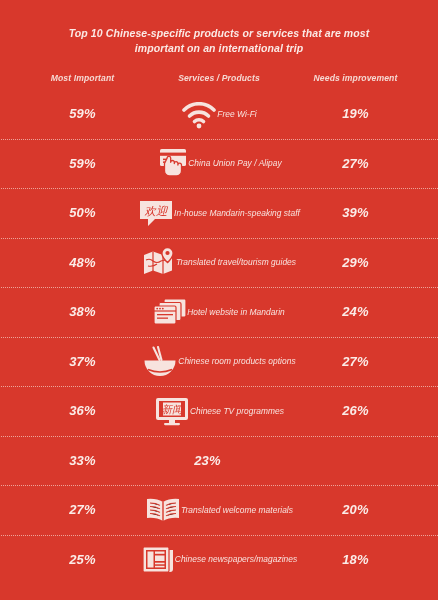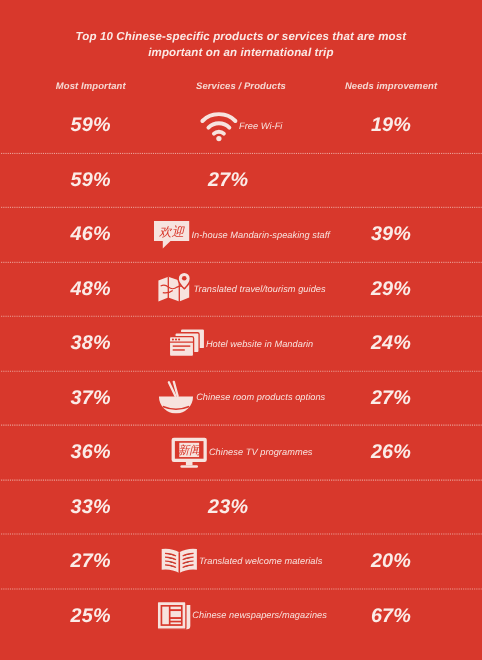--- a/index.html
+++ b/index.html
@@ -66,21 +66,21 @@
     left: -6px;
     right: -6px;
     top: 0;
     height: 1px;
     border-top: 1px dotted #f0b7ae;
     opacity: .85;
   }
   .pct {
     width: 125px;
     text-align: center;
-    font-size: 18px;
+    font-size: 13px;
     font-weight: bold;
     color: #fbece8;
     letter-spacing: 0.2px;
   }
   .center-cell {
     width: 148px;
     display: flex;
     flex-direction: row;
     align-items: center;
     justify-content: center;
@@ -136,25 +136,37 @@
             <circle cx="18" cy="24" r="2.4" fill="#f7e3de"></circle>
           </svg>
         </div>
         <div class="item-label">Free Wi-Fi</div>
       </div>
       <div class="pct">19%</div>
     </div>
 
     <div class="row">
       <div class="pct">59%</div>
+      <div class="center-cell">
+        <div class="icon-wrap">
+          <svg width="32" height="31" viewBox="0 0 32 31">
+            <rect x="4" y="2" width="26" height="17" rx="1.6" fill="#f7e3de"></rect>
+            <rect x="4" y="5.6" width="26" height="3.2" fill="#d8382c"></rect>
+            <rect x="7" y="11.6" width="8" height="1.5" fill="#d8382c"></rect>
+            <rect x="7" y="14.4" width="5.5" height="1.5" fill="#d8382c"></rect>
+            <path d="M8.5 16.5 l0 7.5 a5 5 0 0 0 5 5 l7 0 a5 5 0 0 0 5 -5 l0 -6 a1.8 1.8 0 0 0 -3.6 0 l0 -1.5 a1.8 1.8 0 0 0 -3.6 0 l0 -1.2 a1.8 1.8 0 0 0 -3.6 0 l0 -4.2 a1.8 1.8 0 0 0 -3.6 0 z" fill="#f7e3de" stroke="#d8382c" stroke-width="1.3" stroke-linejoin="round"></path>
+          </svg>
+        </div>
+        <div class="item-label">China Union Pay / Alipay</div>
+      </div>
       <div class="pct">27%</div>
     </div>
 
     <div class="row">
-      <div class="pct">46%</div>
+      <div class="pct">50%</div>
       <div class="center-cell">
         <div class="icon-wrap">
           <svg width="36" height="29" viewBox="0 0 36 29">
             <path d="M2 2 h32 v18 h-17 l-7 7 v-7 h-8 z" fill="#f7e3de"></path>
             <text class="cjk" x="18" y="15.5" font-size="11.5" fill="#d8382c" text-anchor="middle" font-family="DejaVu Sans, sans-serif">欢迎</text>
           </svg>
         </div>
         <div class="item-label">In-house Mandarin-speaking staff</div>
       </div>
       <div class="pct">39%</div>
@@ -275,17 +287,17 @@
             <rect x="5" y="4" width="20" height="19" fill="#d8382c"></rect>
             <rect x="6.5" y="5.5" width="6" height="16" fill="#f7e3de"></rect>
             <rect x="14" y="5.5" width="9.5" height="2.3" fill="#f7e3de"></rect>
             <rect x="14" y="9.5" width="9.5" height="5.5" fill="#f7e3de"></rect>
             <rect x="14" y="16.7" width="9.5" height="1.6" fill="#f7e3de"></rect>
             <rect x="14" y="19.8" width="9.5" height="1.6" fill="#f7e3de"></rect>
           </svg>
         </div>
         <div class="item-label">Chinese newspapers/magazines</div>
       </div>
-      <div class="pct">67%</div>
+      <div class="pct">18%</div>
     </div>
 
   </div>
 </div>
 
 </body></html>

